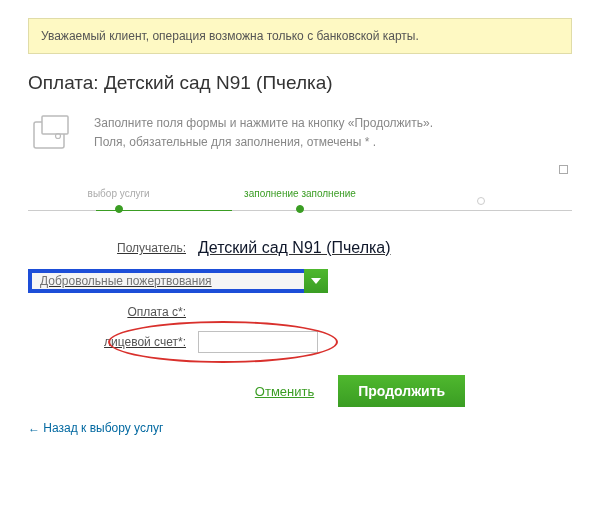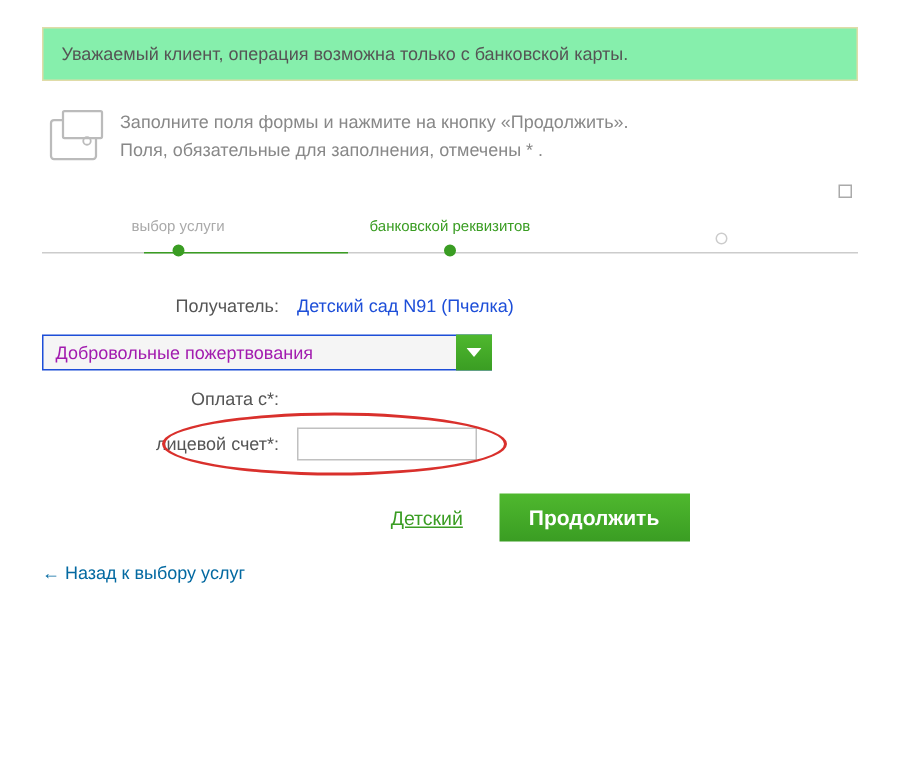--- a/index.html
+++ b/index.html
@@ -1,60 +1,61 @@
 <!DOCTYPE html>
 <html><head>
 <meta charset="utf-8">
 <style>
   * { box-sizing: border-box; margin: 0; padding: 0; }
   body { font-family: Arial, sans-serif; font-size: 12px; color: #333; background: #fff; width: 600px; }
   .container { padding: 18px 28px 20px 28px; }
-  .alert { background: #86efac; border: 1px solid #e0dca8; padding: 10px 12px; color: #555; font-size: 12px; margin-bottom: 18px; }
+  .alert { background: #fef9c3; border: 1px solid #e0dca8; padding: 10px 12px; color: #555; font-size: 12px; margin-bottom: 18px; }
   .title { font-size: 19px; font-weight: normal; color: #333; margin-bottom: 20px; }
-  .info-row { display: flex; align-items: flex-start; gap: 4px; }
+  .info-row { display: flex; align-items: flex-start; gap: 18px; }
   .wallet-icon { width: 48px; height: 40px; flex-shrink: 0; }
   .info-text { color: #888; font-size: 12px; line-height: 1.6; }
   .fav-row { text-align: right; margin: 8px 0 12px 0; }
   .fav-link { color: #888; font-size: 11px; text-decoration: none; border-bottom: 1px dashed #aaa; }
   .fav-square { display: inline-block; width: 9px; height: 9px; border: 1px solid #aaa; margin-right: 4px; vertical-align: middle; }
   .stepper { position: relative; margin: 0 0 24px 0; display: flex; align-items: center; }
   .stepper-line { position: absolute; top: 22px; left: 0; right: 0; height: 1px; background: #ccc; z-index: 0; }
   .stepper-seg { position: absolute; top: 22px; height: 1px; background: #3a9d23; z-index: 1; }
   .step { position: relative; z-index: 2; text-align: center; flex: 1; }
   .step-label { font-size: 10px; color: #aaa; display: block; margin-bottom: 6px; white-space: nowrap; }
   .step.active .step-label { color: #3a9d23; }
   .step-dot { width: 8px; height: 8px; border-radius: 50%; background: #fff; border: 1px solid #ccc; margin: 0 auto; }
   .step.done .step-dot { background: #3a9d23; border-color: #3a9d23; }
   .step.active .step-dot { background: #3a9d23; border-color: #3a9d23; }
-  .form { margin-top: 26px; }
+  .form { margin-top: 26px; text-decoration: underline; }
   .frow { display: flex; align-items: center; margin-bottom: 12px; }
   .flabel { width: 170px; text-align: right; padding-right: 12px; color: #555; font-size: 12px; }
-  .fvalue { color: #1d4ed8; font-size: 12px; }
+  .fvalue { color: #0f172a; font-size: 16px; }
   .select { position: relative; width: 300px; }
-  .select-box { border: 1px solid #1d4ed8; background: #f5f5f5; padding: 4px 28px 4px 8px; font-size: 12px; color: #a21caf; height: 24px; display: flex; align-items: center; }
+  .select-box { border: 4px solid #1d4ed8; background: #f5f5f5; padding: 4px 28px 4px 8px; font-size: 12px; color: #737373; height: 24px; display: flex; align-items: center; }
   .select-btn { position: absolute; right: 0; top: 0; width: 24px; height: 24px; background: linear-gradient(#4fb82e,#3a9d23); display: flex; align-items: center; justify-content: center; }
   .select-btn svg { width: 10px; height: 6px; }
   .tinput { border: 1px solid #c0c0c0; padding: 3px 6px; font-size: 12px; width: 120px; height: 22px; background:#fff; }
   .circle-wrap { position: relative; display: inline-block; }
   .red-oval { position: absolute; border: 2px solid #d9302c; border-radius: 50%; width: 230px; height: 42px; left: -90px; top: -10px; pointer-events: none; }
   .actions { display: flex; justify-content: center; align-items: center; gap: 24px; margin: 22px 0 6px 120px; }
   .cancel { color: #3a9d23; font-size: 13px; text-decoration: underline; cursor: pointer; }
   .continue { background: linear-gradient(#4fb82e,#3a9d23); color: #fff; border: none; padding: 8px 20px; font-size: 14px; font-weight: bold; cursor: pointer; }
   .back { color: #0369a1; font-size: 12px; text-decoration: none; }
   .back::before { content: "← "; }
 </style>
 </head>
 <body>
 
 <div class="container">
 
   <div class="alert">
     <span>Уважаемый клиент, операция возможна только с банковской карты.</span>
   </div>
 
+  <h1 class="title">Оплата: Детский сад N91 (Пчелка)</h1>
 
   <div class="info-row">
     <div class="wallet-icon">
       <svg viewBox="0 0 48 40">
         <rect x="6" y="8" width="30" height="26" rx="2" fill="none" stroke="#bbb" stroke-width="1.5"></rect>
         <rect x="14" y="2" width="26" height="18" rx="1" fill="#fff" stroke="#bbb" stroke-width="1.5"></rect>
         <circle cx="30" cy="22" r="2.5" fill="none" stroke="#bbb" stroke-width="1.2"></circle>
       </svg>
     </div>
     <div class="info-text">
@@ -68,21 +69,21 @@
   </div>
 
   <div class="stepper">
     <div class="stepper-line"></div>
     <div class="stepper-seg" style="left:12.5%; width:25%;"></div>
     <div class="step done">
       <span class="step-label">выбор услуги</span>
       <div class="step-dot"></div>
     </div>
     <div class="step active">
-      <span class="step-label">банковской реквизитов</span>
+      <span class="step-label">заполнение заполнение</span>
       <div class="step-dot"></div>
     </div>
     <div class="step">
       <div class="step-dot"></div>
     </div>
   </div>
 
   <div class="form">
 
     <div class="frow">
@@ -109,21 +110,21 @@
       <div class="flabel">лицевой счет*:</div>
       <div class="circle-wrap">
         <input type="text" class="tinput" value="" style="">
         <div class="red-oval"></div>
       </div>
     </div>
 
   </div>
 
   <div class="actions">
-    <span class="cancel">Детский</span>
+    <span class="cancel">Отменить</span>
     <button class="continue">Продолжить</button>
   </div>
 
   <div style="margin-top:14px;">
     <a href="#" class="back">Назад к выбору услуг</a>
   </div>
 
 </div>
 
 </body></html>

